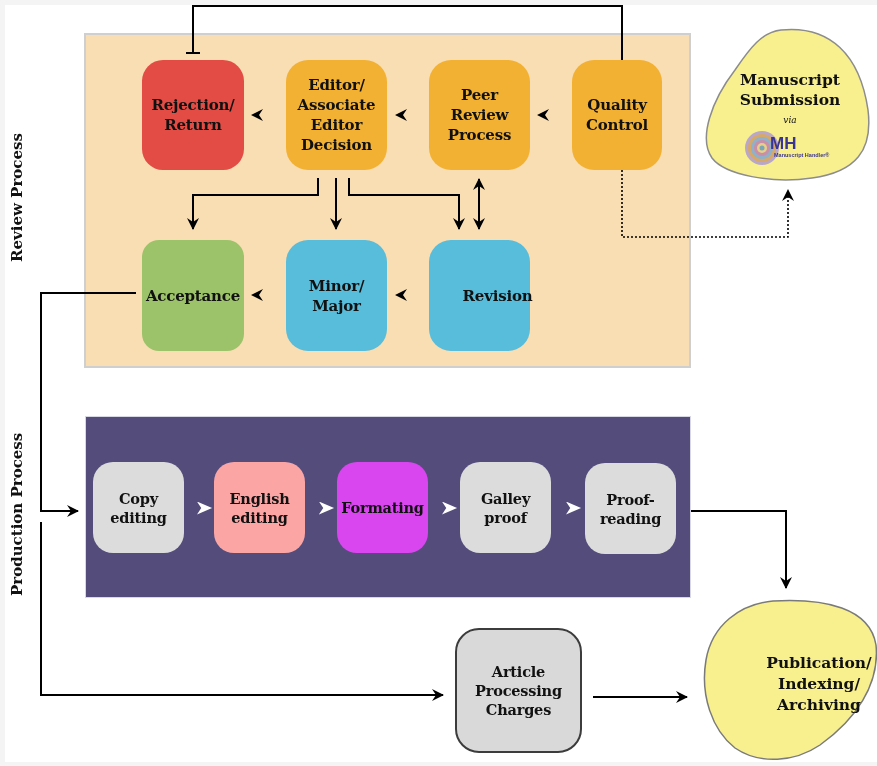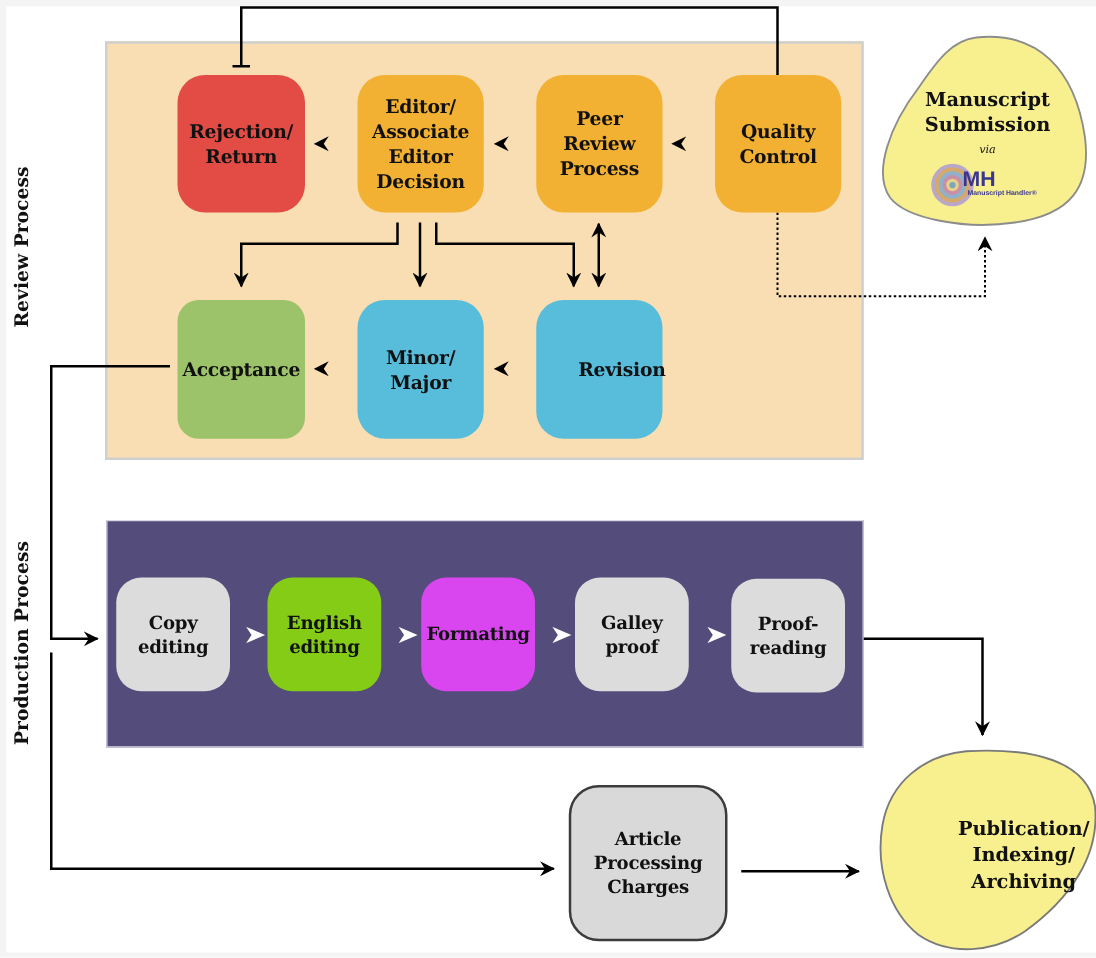--- a/index.html
+++ b/index.html
@@ -22,21 +22,21 @@
     background: #544d7c; border: 1px solid #d8d8e4;
   }
   .node {
     position: absolute; box-sizing: border-box;
     display: flex; align-items: center; justify-content: center; text-align: center;
     border-radius: 22px;
     font-weight: bold; font-size: 15px; line-height: 20px; color: #111;
     white-space: pre-line;
     letter-spacing: -0.2px;
   }
-  .n-red { background: #e24c45; }
+  .n-red { background: #e24c45; border-radius: 21px; }
   .n-orange { background: #f2b133; }
   .n-green { background: #9dc36a; }
   .n-blue { background: #58bcdb; }
   .n-gray { background: #dcdcdc; border-radius: 20px; font-size: 14.5px; line-height: 19px; }
   .n-apc { background: #d9d9d9; border: 2px solid #3c3c3c; border-radius: 24px; font-size: 14.5px; line-height: 19px; }
   .side-label {
     position: absolute; font-family: "DejaVu Serif", serif; font-weight: bold; font-size: 15px; color: #111;
     transform: rotate(-90deg); transform-origin: left top; white-space: nowrap;
   }
   #svg-overlay { position: absolute; left: 0; top: 0; }
@@ -112,30 +112,30 @@
 
 <div class="node n-red" style="left: 142px; top: 60px; width: 102px; height: 110px; background: rgb(226, 76, 69);">Rejection/
 Return</div>
 <div class="node n-orange" style="left: 286px; top: 60px; width: 101px; height: 110px; background: rgb(242, 177, 51);">Editor/
 Associate
 Editor
 Decision</div>
 <div class="node n-orange" style="left: 429px; top: 60px; width: 101px; height: 110px; background: rgb(242, 177, 51);">Peer
 Review
 Process</div>
-<div class="node n-orange" style="left: 572px; top: 60px; width: 101px; height: 110px; background: rgb(242, 177, 51);">Quality
+<div class="node n-orange" style="left: 572px; top: 60px; width: 90px; height: 110px; background: rgb(242, 177, 51);">Quality
 Control</div>
 <div class="node n-green" style="left: 142px; top: 240px; width: 102px; height: 111px; background: rgb(157, 195, 106); border-radius: 17px;">Acceptance</div>
 <div class="node n-blue" style="left: 286px; top: 240px; width: 101px; height: 111px; background: rgb(88, 188, 219);">Minor/
 Major</div>
 <div class="node n-blue" style="left: 429px; top: 240px; width: 101px; height: 111px; background: rgb(88, 188, 219); padding-left: 36px;">Revision</div>
 
 <div class="node n-gray" style="left: 93px; top: 462px; width: 91px; height: 91px; background: rgb(220, 220, 220);">Copy
 editing</div>
-<div class="node n-gray" style="left: 214px; top: 462px; width: 91px; height: 91px; background: #84cc16;">English
+<div class="node n-gray" style="left: 214px; top: 462px; width: 91px; height: 91px; background: #fca5a5;">English
 editing</div>
 <div class="node n-gray" style="left: 337px; top: 462px; width: 91px; height: 91px; background: #d946ef;">Formating</div>
 <div class="node n-gray" style="left: 460px; top: 462px; width: 91px; height: 91px; background: rgb(220, 220, 220);">Galley
 proof</div>
 <div class="node n-gray" style="left: 585px; top: 463px; width: 91px; height: 91px; background: rgb(220, 220, 220);">Proof-
 reading</div>
 
 <div class="node n-apc" style="left:455px; top:628px; width:127px; height:125px;">Article
 Processing
 Charges</div>

